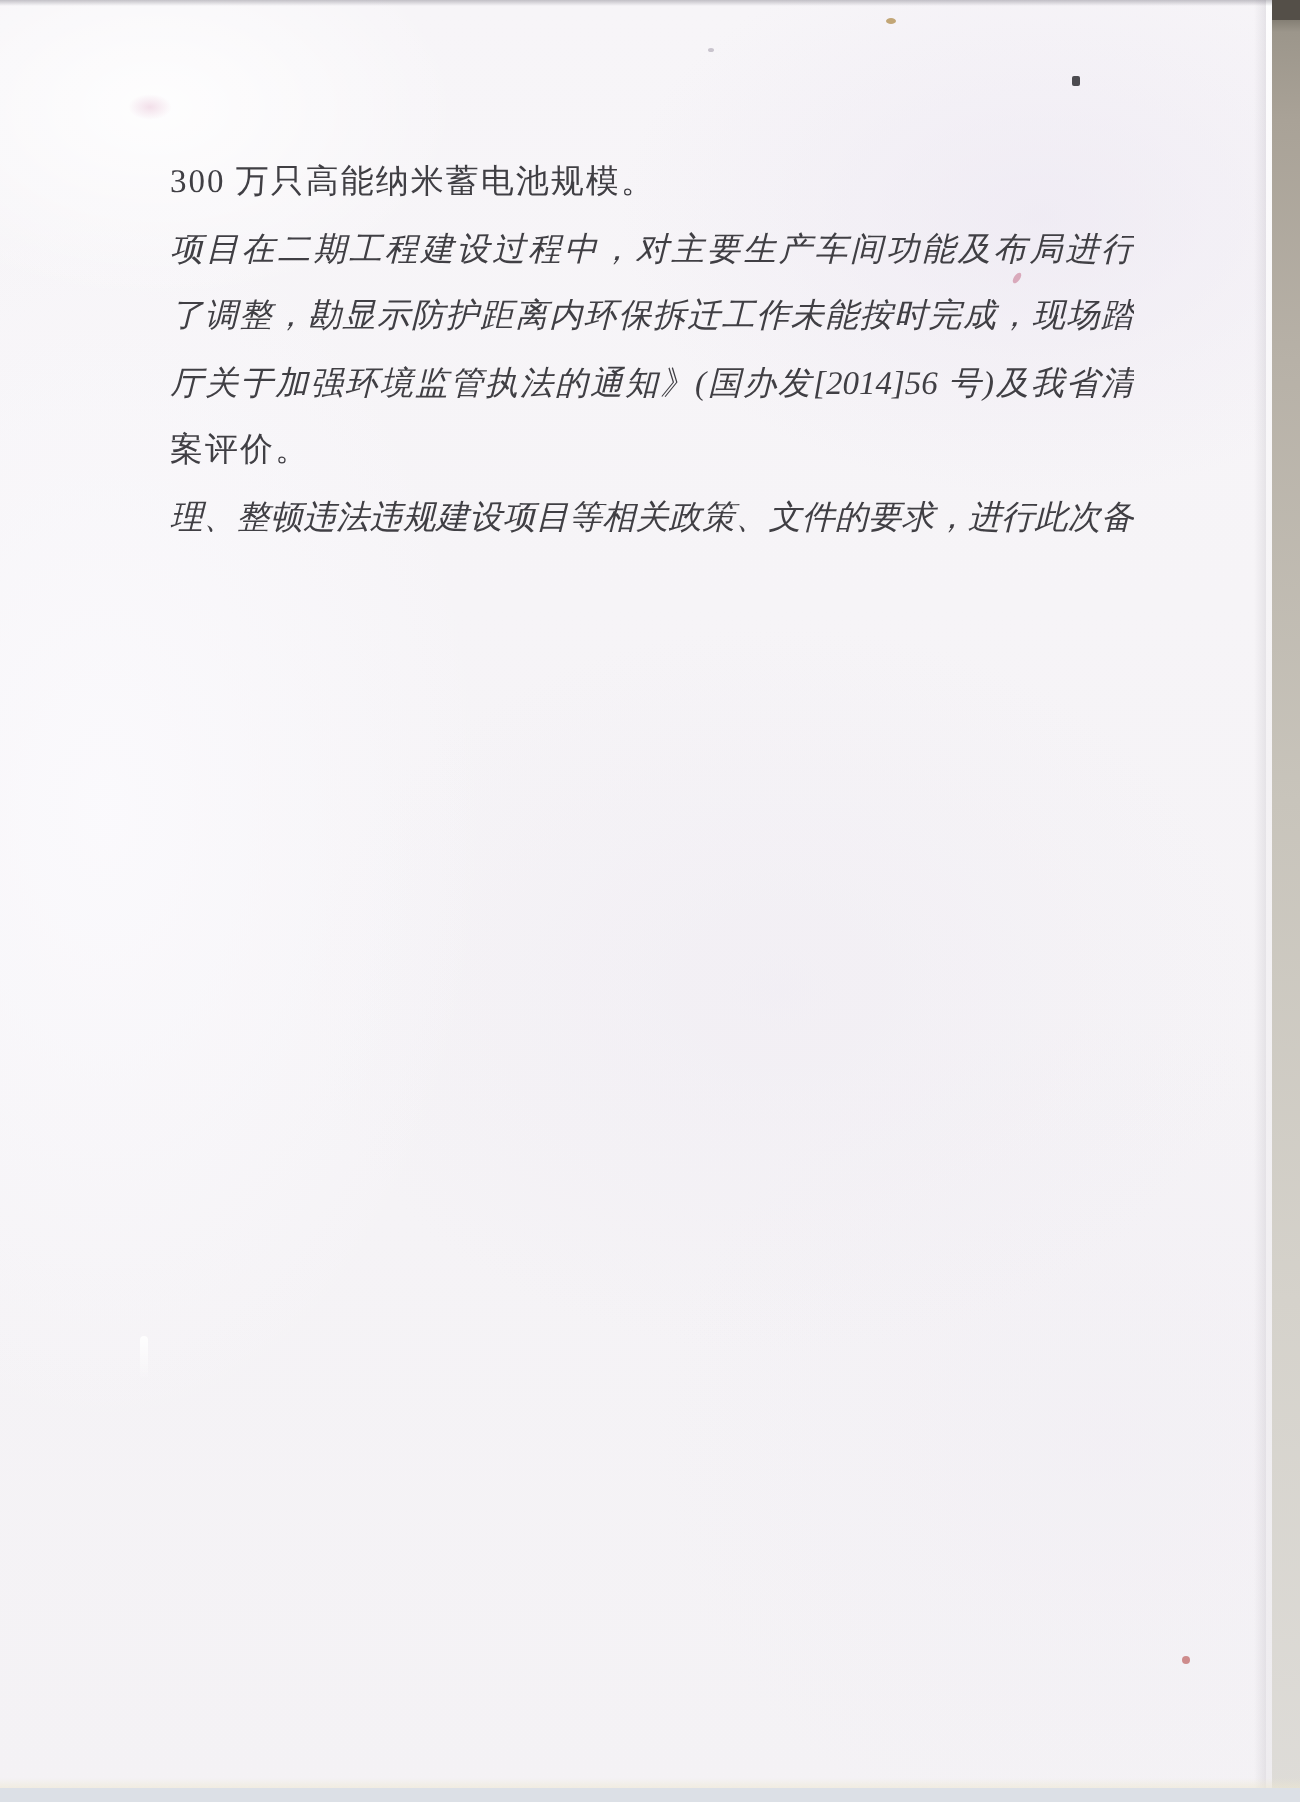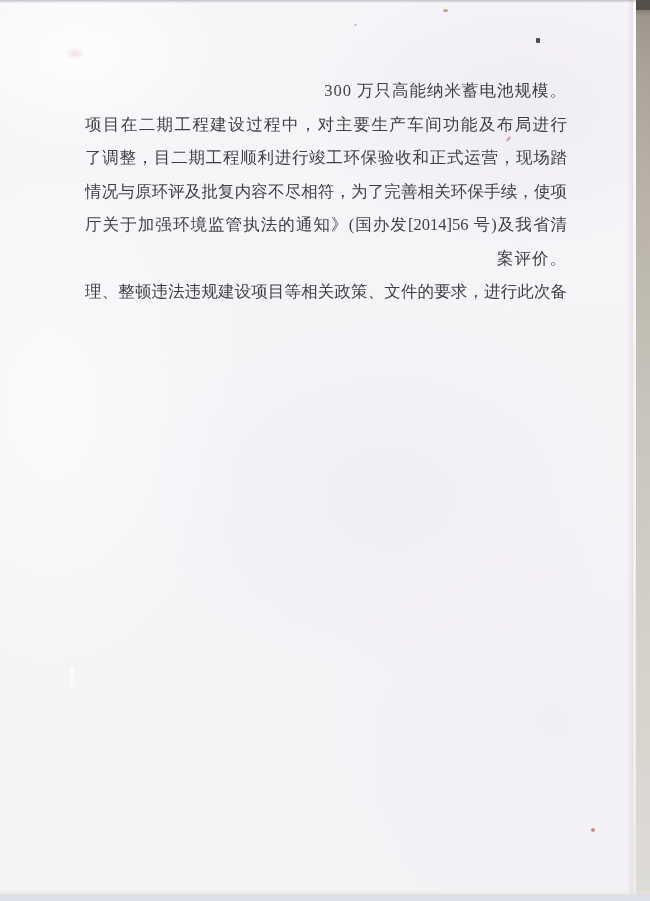--- a/index.html
+++ b/index.html
@@ -37,23 +37,24 @@
     font-size: 16.5px;
   }
   .line {
     height: 33.5px;
     line-height: 33.5px;
     overflow: hidden;
   }
   .line.just {
     text-align: justify;
     text-align-last: justify;
+    font-style: italic;
   }
   .line.short {
-    text-align: right;
+    text-align: left;
     white-space: nowrap;
     letter-spacing: 1px;
   }
   
   .edge-right {
     position: absolute;
     top: 0; right: 0;
     width: 14px; height: 100%;
     background: linear-gradient(to bottom,
       #5d594f 0px, #9c968b 16px, #a9a297 60px,
@@ -109,22 +110,21 @@
               background: linear-gradient(rgba(255,255,255,0.9), rgba(255,255,255,0)); border-radius: 2px; }
 </style>
 </head>
 <body>
 
 <div class="page">
 
   <div class="text-block">
     <div class="line short">300 万只高能纳米蓄电池规模。</div>
     <div class="line just">项目在二期工程建设过程中，对主要生产车间功能及布局进行</div>
-    <div class="line just">了调整，目二期工程顺利进行竣工环保验收和正式运营，现场踏</div>
-    <div class="line just">情况与原环评及批复内容不尽相符，为了完善相关环保手续，使项</div>
+    <div class="line just">了调整，勘显示防护距离内环保拆迁工作未能按时完成，现场踏</div>
     <div class="line just">厅关于加强环境监管执法的通知》(国办发[2014]56 号)及我省清</div>
     <div class="line short">案评价。</div>
     <div class="line just">理、整顿违法违规建设项目等相关政策、文件的要求，进行此次备</div>
   </div>
 
   <div class="edge-right-shadow"></div>
   <div class="edge-right-highlight"></div>
   <div class="edge-right"></div>
   <div class="corner-tr"></div>
   <div class="edge-top"></div>

